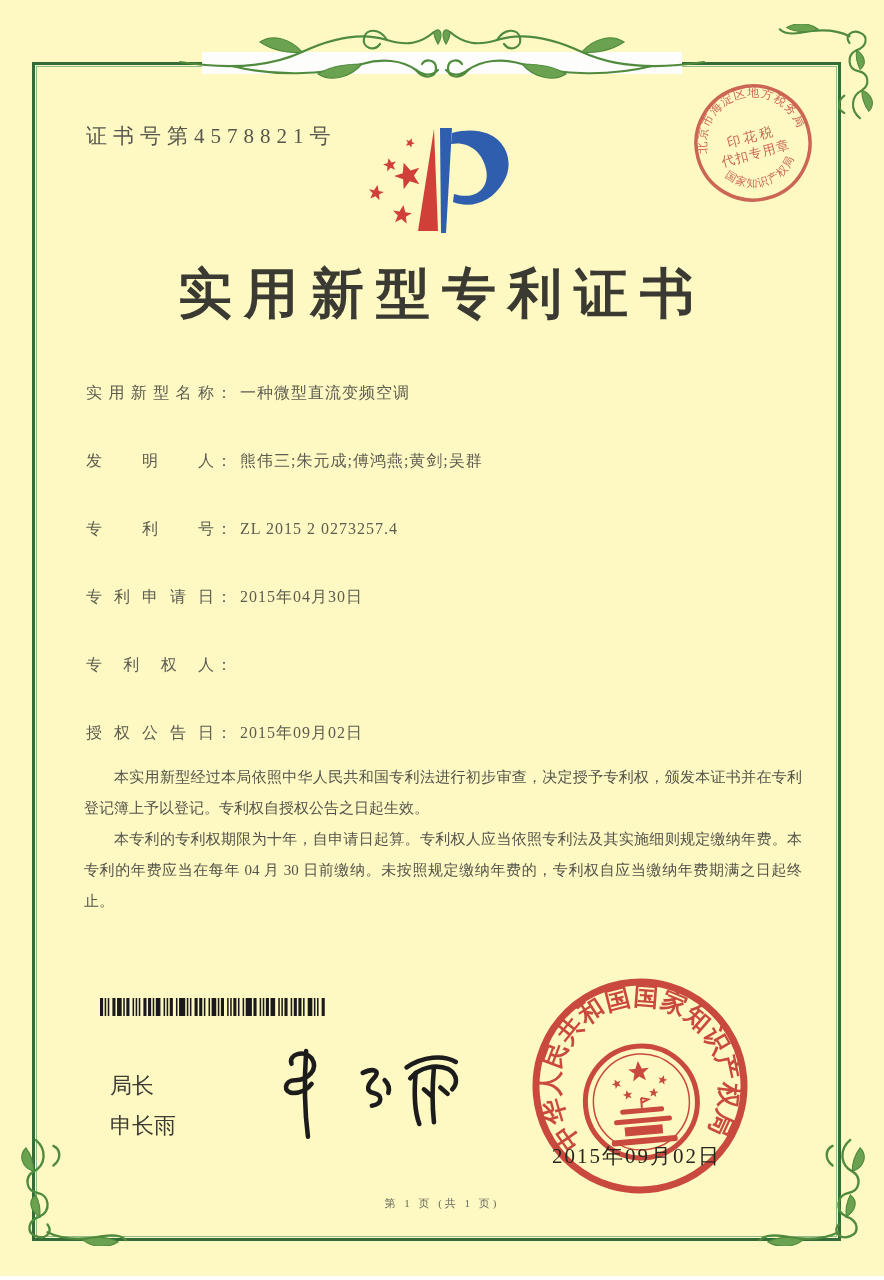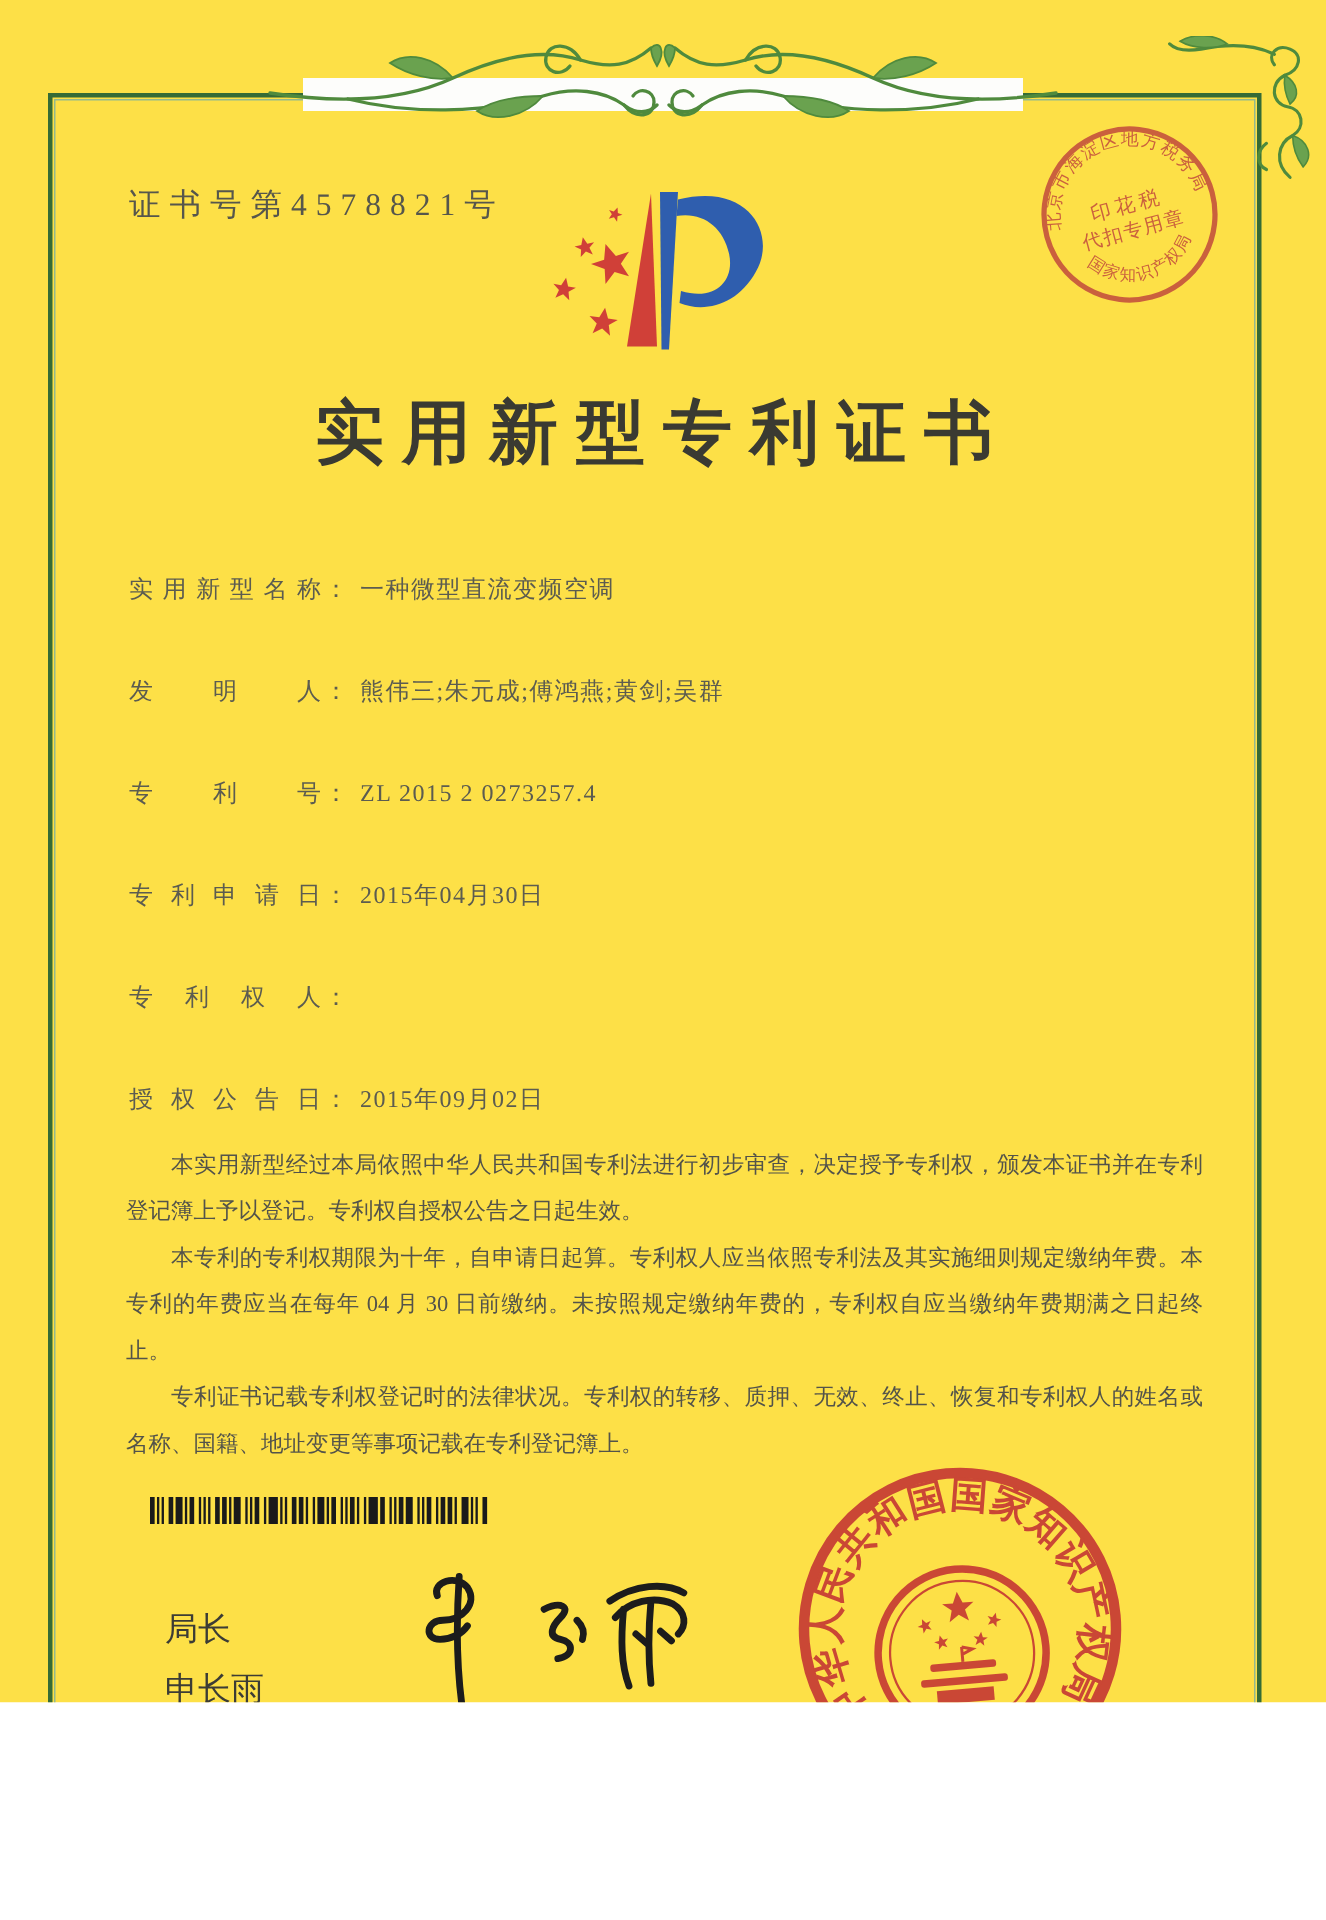--- a/index.html
+++ b/index.html
@@ -1,32 +1,32 @@
 <!DOCTYPE html>
 <html><head>
 <meta charset="utf-8">
 <style>
   html,body{margin:0;padding:0;background:#ffffff;}
-  .page{position:relative;width:884px;height:1135px;background:#fde047;overflow:hidden;
+  .page{position:relative;width:884px;height:1276px;background:#fef9c3;overflow:hidden;
         font-family:"Liberation Serif","DejaVu Serif",serif;}
 
   
   .frame{position:absolute;left:32px;top:62px;width:803px;height:1173px;
          border:3px solid #356b36;}
   .frame-inner{position:absolute;inset:1px;border:1px solid #93b98d;}
 
   .ornament-top{position:absolute;left:172px;top:20px;width:540px;height:84px;}
   .corner{position:absolute;}
 
   .cert-no{position:absolute;left:86px;top:122px;font-size:21px;letter-spacing:6px;color:#56564c;}
 
   .logo{position:absolute;left:332px;top:112px;width:220px;height:132px;}
 
   .title{position:absolute;left:0;right:0;top:258px;text-align:center;
-         font-size:46px;font-weight:bold;letter-spacing:12px;color:#3a3a32;}
+         font-size:54px;font-weight:bold;letter-spacing:12px;color:#3a3a32;}
 
   .fields{position:absolute;left:86px;top:383px;width:680px;font-size:16px;color:#5c5c50;}
   .field-row{display:flex;align-items:baseline;height:24px;margin-bottom:44px;white-space:nowrap;}
   .field-label{display:inline-block;width:128px;text-align:justify;text-align-last:justify;}
   .field-colon{margin:0 8px 0 2px;}
   .field-value{letter-spacing:1px;font-family:Liberation Serif, serif;}
 
   .body-text{position:absolute;left:84px;top:762px;width:718px;font-size:15px;
              line-height:31px;color:#53534a;text-align:justify;}
   .body-text p{margin:0;text-indent:2em;}
@@ -148,21 +148,20 @@
     <div class="field-row">
       <span class="field-label">授权公告日</span>
         <span class="field-colon">：</span>
         <span class="field-value">2015年09月02日</span>
     </div>
   </div>
 
   <div class="body-text">
     <p>本实用新型经过本局依照中华人民共和国专利法进行初步审查，决定授予专利权，颁发本证书并在专利登记簿上予以登记。专利权自授权公告之日起生效。</p>
     <p>本专利的专利权期限为十年，自申请日起算。专利权人应当依照专利法及其实施细则规定缴纳年费。本专利的年费应当在每年 04 月 30 日前缴纳。未按照规定缴纳年费的，专利权自应当缴纳年费期满之日起终止。</p>
-    <p>专利证书记载专利权登记时的法律状况。专利权的转移、质押、无效、终止、恢复和专利权人的姓名或名称、国籍、地址变更等事项记载在专利登记簿上。</p>
   </div>
 
   <svg class="barcode" id="barcodeSvg" viewBox="0 0 240 18" preserveAspectRatio="none">
       <rect x="0.00" y="0" width="3.10" height="18" fill="#1a1a1a"></rect>
       <rect x="4.65" y="0" width="1.55" height="18" fill="#1a1a1a"></rect>
       <rect x="7.75" y="0" width="1.55" height="18" fill="#1a1a1a"></rect>
       <rect x="12.40" y="0" width="3.10" height="18" fill="#1a1a1a"></rect>
       <rect x="17.05" y="0" width="4.65" height="18" fill="#1a1a1a"></rect>
       <rect x="23.25" y="0" width="1.55" height="18" fill="#1a1a1a"></rect>
       <rect x="26.35" y="0" width="3.10" height="18" fill="#1a1a1a"></rect>

